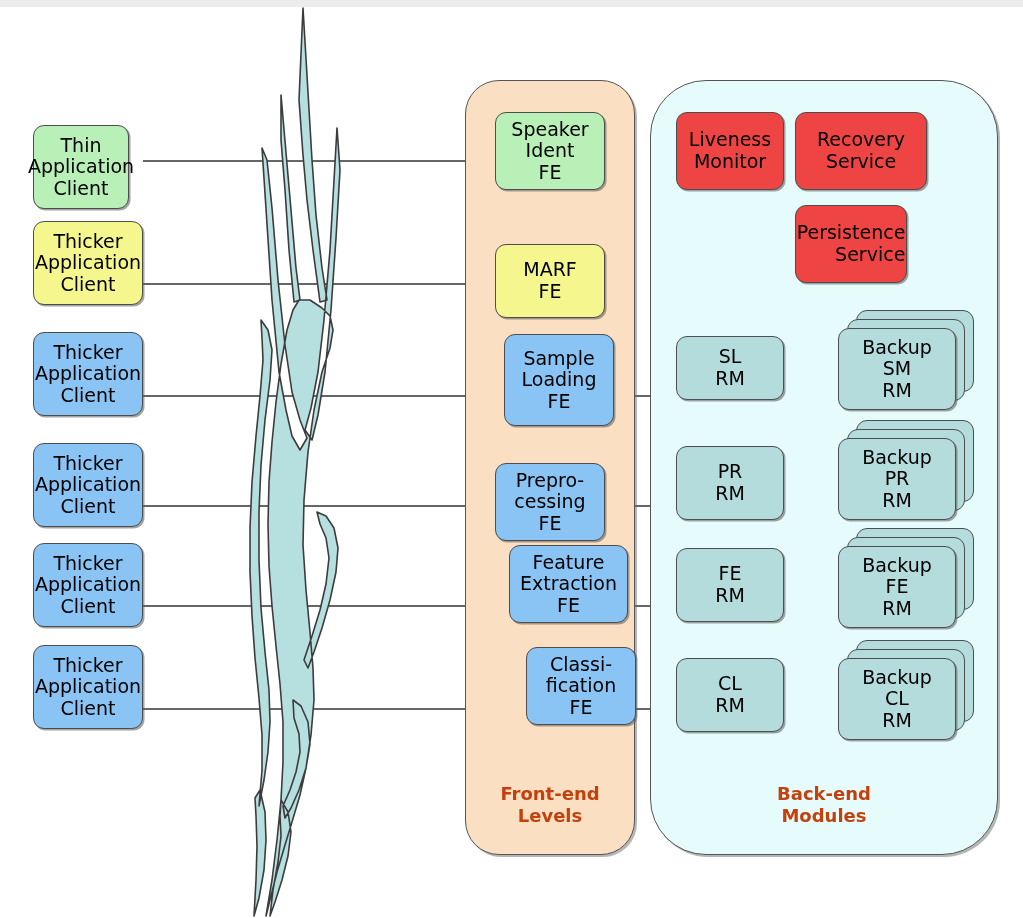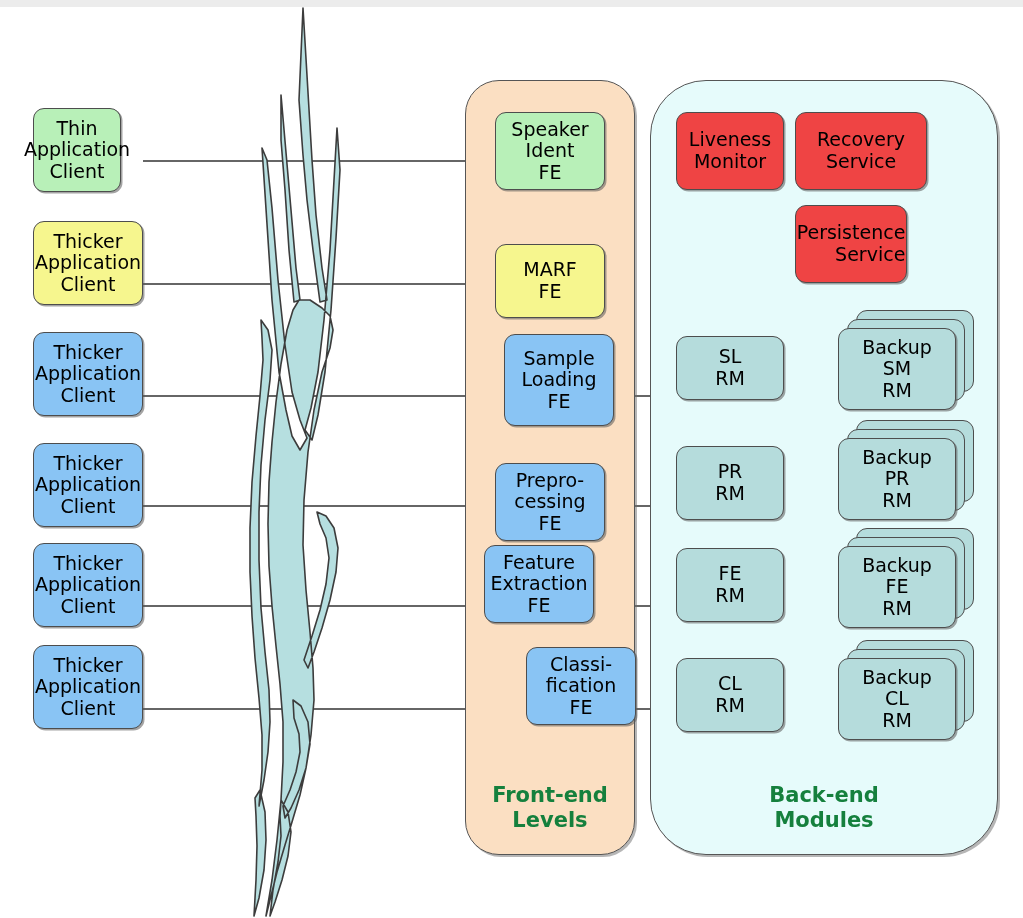--- a/index.html
+++ b/index.html
@@ -65,23 +65,23 @@
     border-radius: 34px;
   }
   .panel-back {
     background: #e6fbfb;
     border-radius: 56px;
   }
   .panel-label {
     position: absolute;
     text-align: center;
     font-weight: bold;
-    font-size: 21px;
+    font-size: 18px;
     line-height: 1.2;
-    color: #15803d;
+    color: #c2410c;
     white-space: pre-line;
   }
   .stackcard {
     position: absolute;
     box-sizing: border-box;
     background: #b5dcdc;
     border: 1.6px solid #4d4d4d;
     border-radius: 11px;
   }
 </style>
@@ -191,21 +191,21 @@
 
   <div class="panel panel-front" id="front-panel" style="left: 465px; top: 80px; width: 170px; height: 775px;"></div>
   <div class="panel panel-back" id="back-panel" style="left: 650px; top: 80px; width: 348px; height: 775px;"></div>
 
   <div class="panel-label" id="front-panel-label" style="left: 465px; top: 783px; width: 170px;">Front-end
 Levels</div>
   <div class="panel-label" id="back-panel-label" style="left: 650px; top: 783px; width: 348px;">Back-end
 Modules</div>
 
   <div id="clients-container">
-      <div class="node client-green" style="left: 33px; top: 108px; width: 88px; height: 84px;">Thin
+      <div class="node client-green" style="left: 33px; top: 125px; width: 96px; height: 84px;">Thin
 Application
 Client</div>
       <div class="node client-yellow" style="left: 33px; top: 221px; width: 110px; height: 84px;">Thicker
 Application
 Client</div>
       <div class="node client-blue" style="left: 33px; top: 332px; width: 110px; height: 84px;">Thicker
 Application
 Client</div>
       <div class="node client-blue" style="left: 33px; top: 443px; width: 110px; height: 84px;">Thicker
 Application
@@ -222,21 +222,21 @@
 Ident
 FE</div>
       <div class="node fe-yellow" style="left: 495px; top: 244px; width: 110px; height: 74px;">MARF
 FE</div>
       <div class="node fe-blue" style="left: 504px; top: 334px; width: 110px; height: 92px;">Sample
 Loading
 FE</div>
       <div class="node fe-blue" style="left: 495px; top: 463px; width: 110px; height: 78px;">Prepro-
 cessing
 FE</div>
-      <div class="node fe-blue" style="left: 484px; top: 545px; width: 110px; height: 78px;">Feature
+      <div class="node fe-blue" style="left: 509px; top: 545px; width: 119px; height: 78px;">Feature
 Extraction
 FE</div>
       <div class="node fe-blue" style="left: 495px; top: 647px; width: 110px; height: 78px; margin-left: 31px;">Classi-
 fication
 FE</div>
     </div>
   <div id="services-container">
       <div class="node svc-purple" style="left: 676px; top: 112px; width: 108px; height: 78px;">Liveness
 Monitor</div>
       <div class="node svc-purple" style="left: 795px; top: 112px; width: 132px; height: 78px;">Recovery

